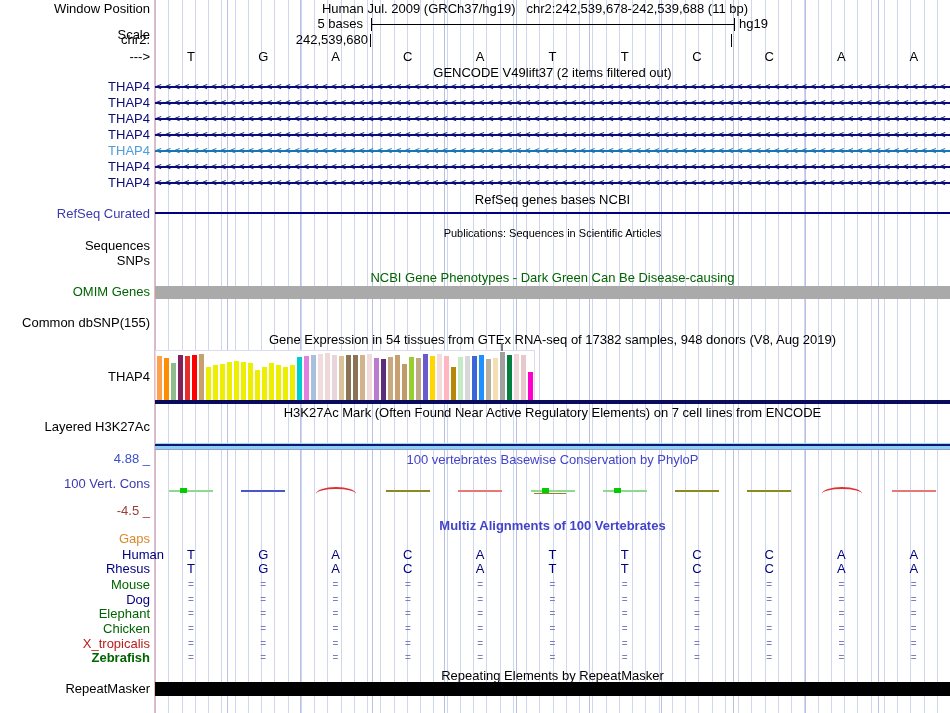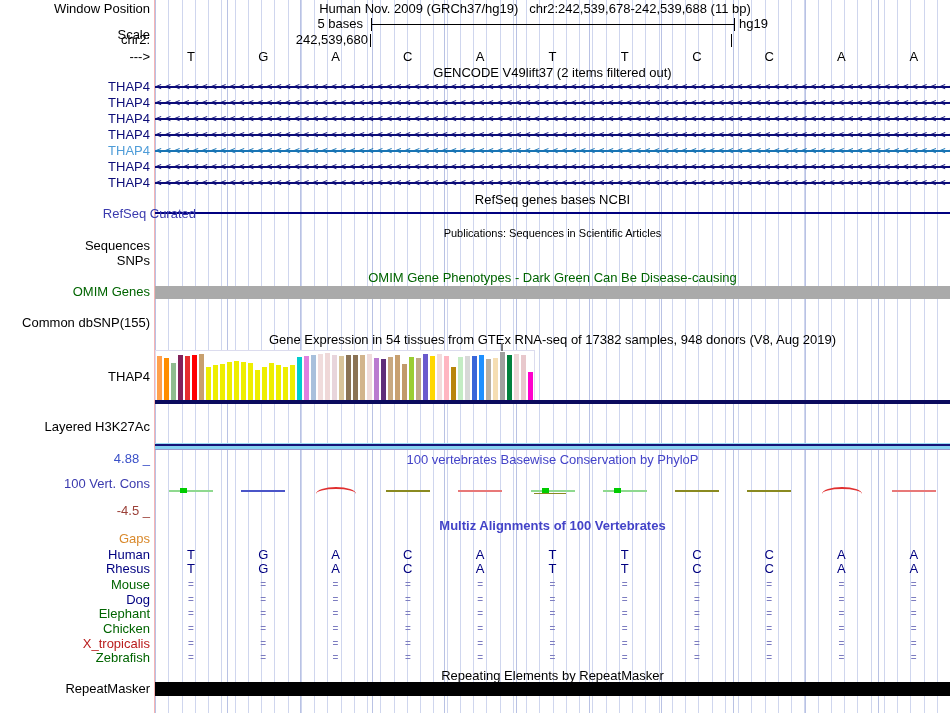--- a/index.html
+++ b/index.html
@@ -47,21 +47,21 @@
   #bases span{position:absolute;top:0;width:72px;text-align:center;font-size:13px;line-height:14px;}
 </style>
 </head>
 <body>
 
 <div id="browser">
   <div class="abs gridlines"></div>
   <div class="abs salmon"></div>
 
   <div class="t lbl" style="top:2px">Window Position</div>
-  <div class="t" style="top:2px;left:155px;width:760px;text-align:center;white-space:pre">Human Nov. 2009 (GRCh37/hg19)   chr2:242,539,678-242,539,688 (11 bp)</div>
+  <div class="t" style="top:2px;left:155px;width:760px;text-align:center;white-space:pre">Human Jul. 2009 (GRCh37/hg19)   chr2:242,539,678-242,539,688 (11 bp)</div>
   <div class="t lbl" style="top:28px">Scale</div>
   <div class="t" style="top:17px;left:155px;width:208px;text-align:right">5 bases</div>
   <div class="abs" id="scale-bar"></div>
   <div class="t" style="top:17px;left:739px">hg19</div>
   <div class="t lbl" style="top:33px">chr2:</div>
   <div class="t" style="top:33px;left:155px;width:213px;text-align:right">242,539,680</div>
   <div class="abs tick" style="left:370px;top:34px;height:13px"></div>
   <div class="abs tick" style="left:731px;top:34px;height:13px"></div>
   <div class="t lbl" style="top:50px">---&gt;</div>
   <div class="abs" id="bases" style="left:155px;top:50px;width:795px;height:14px;z-index:2">
@@ -75,28 +75,28 @@
       <span style="left: 505.909px;">C</span>
       <span style="left: 578.182px;">C</span>
       <span style="left: 650.455px;">A</span>
       <span style="left: 722.727px;">A</span>
     </div>
 
   <div class="t ctr" style="top:66px">GENCODE V49lift37 (2 items filtered out)</div>
   <div id="gencode-rows"></div>
 
   <div class="t ctr" style="top:193px">RefSeq genes bases NCBI</div>
-  <div class="t lbl" style="top: 207px; color: rgb(58, 58, 174); padding-left: 46px;" id="refseq-label">RefSeq Curated</div>
+  <div class="t lbl" style="top: 207px; color: rgb(58, 58, 174);" id="refseq-label">RefSeq Curated</div>
   <div class="abs" id="refseq-line" style="background: rgb(0, 0, 128);"></div>
 
   <div class="t ctr sm" style="top:226px">Publications: Sequences in Scientific Articles</div>
   <div class="t lbl" style="top:239px">Sequences</div>
   <div class="t lbl" style="top:254px">SNPs</div>
 
-  <div class="t ctr" style="top: 271px; color: rgb(0, 100, 0);" id="omim-title">OMIM Gene Phenotypes - Dark Green Can Be Disease-causing</div>
+  <div class="t ctr" style="top: 271px; color: rgb(0, 100, 0);" id="omim-title">NCBI Gene Phenotypes - Dark Green Can Be Disease-causing</div>
   <div class="t lbl" style="top: 285px; color: rgb(0, 100, 0);" id="omim-label">OMIM Genes</div>
   <div class="abs" id="omim-bar" style="background: rgb(170, 170, 170);"></div>
 
   <div class="t lbl" style="top:316px">Common dbSNP(155)</div>
 
   <div class="t ctr" style="top:333px">Gene Expression in 54 tissues from GTEx RNA-seq of 17382 samples, 948 donors (V8, Aug 2019)</div>
   <div class="t lbl" style="top:370px">THAP4</div>
   <div class="abs" id="gtex-anchor"></div>
   <div class="abs" id="gtex-panel">
       <div class="bar" style="background: rgb(255, 160, 77); height: 44px;"></div>
@@ -149,20 +149,21 @@
       <div class="bar" style="background: rgb(186, 176, 160); height: 41px;"></div>
       <div class="bar" style="background: rgb(245, 222, 179); height: 42px;"></div>
       <div class="bar" style="background: rgb(160, 160, 160); height: 48px;"></div>
       <div class="bar" style="background: rgb(0, 128, 60); height: 45px;"></div>
       <div class="bar" style="background: rgb(238, 216, 216); height: 46px;"></div>
       <div class="bar" style="background: rgb(232, 200, 204); height: 45px;"></div>
       <div class="bar" style="background: rgb(255, 0, 204); height: 28px;"></div>
     </div>
   <div class="abs" id="gtex-baseline" style="background: rgb(11, 11, 94);"></div>
 
+  <div class="t ctr" style="top:406px">H3K27Ac Mark (Often Found Near Active Regulatory Elements) on 7 cell lines from ENCODE</div>
   <div class="t lbl" style="top:420px">Layered H3K27Ac</div>
   <div class="abs" id="h3k-line"></div>
 
   <div class="t lbl" style="top: 452px; color: rgb(58, 80, 200);" id="cons-max">4.88 _</div>
   <div class="t ctr" style="top: 453px; color: rgb(67, 67, 200);" id="cons-title">100 vertebrates Basewise Conservation by PhyloP</div>
   <div class="t lbl" style="top: 477px; color: rgb(58, 58, 174);" id="cons-label">100 Vert. Cons</div>
   <div class="abs" id="cons">
       <div class="seg" style="left: 14.1364px;">
         <div class="flat" style="background: rgb(143, 217, 143);"></div>
         <div class="sq" style="background: rgb(0, 204, 0);"></div>
@@ -238,21 +239,21 @@
     <div class="abs gene-line" style="top: 160px;">
       <div class="mid" style="background: rgb(12, 12, 120);"></div>
       <div class="chev" style="color: rgb(12, 12, 120);">&lt;&lt;&lt;&lt;&lt;&lt;&lt;&lt;&lt;&lt;&lt;&lt;&lt;&lt;&lt;&lt;&lt;&lt;&lt;&lt;&lt;&lt;&lt;&lt;&lt;&lt;&lt;&lt;&lt;&lt;&lt;&lt;&lt;&lt;&lt;&lt;&lt;&lt;&lt;&lt;&lt;&lt;&lt;&lt;&lt;&lt;&lt;&lt;&lt;&lt;&lt;&lt;&lt;&lt;&lt;&lt;&lt;&lt;&lt;&lt;&lt;&lt;&lt;&lt;&lt;&lt;&lt;&lt;&lt;&lt;&lt;&lt;&lt;&lt;&lt;&lt;&lt;&lt;&lt;&lt;&lt;&lt;&lt;&lt;&lt;&lt;&lt;&lt;&lt;&lt;</div>
     </div>
     <div class="t lbl" style="top: 176px; color: rgb(12, 12, 120);">THAP4</div>
     <div class="abs gene-line" style="top: 176px;">
       <div class="mid" style="background: rgb(12, 12, 120);"></div>
       <div class="chev" style="color: rgb(12, 12, 120);">&lt;&lt;&lt;&lt;&lt;&lt;&lt;&lt;&lt;&lt;&lt;&lt;&lt;&lt;&lt;&lt;&lt;&lt;&lt;&lt;&lt;&lt;&lt;&lt;&lt;&lt;&lt;&lt;&lt;&lt;&lt;&lt;&lt;&lt;&lt;&lt;&lt;&lt;&lt;&lt;&lt;&lt;&lt;&lt;&lt;&lt;&lt;&lt;&lt;&lt;&lt;&lt;&lt;&lt;&lt;&lt;&lt;&lt;&lt;&lt;&lt;&lt;&lt;&lt;&lt;&lt;&lt;&lt;&lt;&lt;&lt;&lt;&lt;&lt;&lt;&lt;&lt;&lt;&lt;&lt;&lt;&lt;&lt;&lt;&lt;&lt;&lt;&lt;&lt;&lt;</div>
     </div>
     <div class="t lbl" style="top: 532px; color: rgb(217, 137, 44);">Gaps</div>
-    <div class="t lbl" style="top: 548px; color: rgb(0, 0, 128);">Human</div>
+    <div class="t lbl" style="top: 548px; color: rgb(0, 0, 128); margin-left: 14px;">Human</div>
     <div class="abs mz-cells" style="top: 548px;">
       <span style="left: 0px; color: rgb(0, 0, 128);">T</span>
       <span style="left: 72.2727px; color: rgb(0, 0, 128);">G</span>
       <span style="left: 144.545px; color: rgb(0, 0, 128);">A</span>
       <span style="left: 216.818px; color: rgb(0, 0, 128);">C</span>
       <span style="left: 289.091px; color: rgb(0, 0, 128);">A</span>
       <span style="left: 361.364px; color: rgb(0, 0, 128);">T</span>
       <span style="left: 433.636px; color: rgb(0, 0, 128);">T</span>
       <span style="left: 505.909px; color: rgb(0, 0, 128);">C</span>
       <span style="left: 578.182px; color: rgb(0, 0, 128);">C</span>
@@ -336,21 +337,21 @@
       <span style="left: 144.545px; color: rgb(124, 124, 192);">=</span>
       <span style="left: 216.818px; color: rgb(124, 124, 192);">=</span>
       <span style="left: 289.091px; color: rgb(124, 124, 192);">=</span>
       <span style="left: 361.364px; color: rgb(124, 124, 192);">=</span>
       <span style="left: 433.636px; color: rgb(124, 124, 192);">=</span>
       <span style="left: 505.909px; color: rgb(124, 124, 192);">=</span>
       <span style="left: 578.182px; color: rgb(124, 124, 192);">=</span>
       <span style="left: 650.455px; color: rgb(124, 124, 192);">=</span>
       <span style="left: 722.727px; color: rgb(124, 124, 192);">=</span>
     </div>
-    <div class="t lbl" style="top: 651px; color: rgb(0, 100, 0);">Zebrafish</div>
+    <div class="t lbl" style="top: 651px; color: rgb(0, 100, 0); font-weight: bold;">Zebrafish</div>
     <div class="abs mz-cells gap" style="top: 651px;">
       <span style="left: 0px; color: rgb(124, 124, 192);">=</span>
       <span style="left: 72.2727px; color: rgb(124, 124, 192);">=</span>
       <span style="left: 144.545px; color: rgb(124, 124, 192);">=</span>
       <span style="left: 216.818px; color: rgb(124, 124, 192);">=</span>
       <span style="left: 289.091px; color: rgb(124, 124, 192);">=</span>
       <span style="left: 361.364px; color: rgb(124, 124, 192);">=</span>
       <span style="left: 433.636px; color: rgb(124, 124, 192);">=</span>
       <span style="left: 505.909px; color: rgb(124, 124, 192);">=</span>
       <span style="left: 578.182px; color: rgb(124, 124, 192);">=</span>

